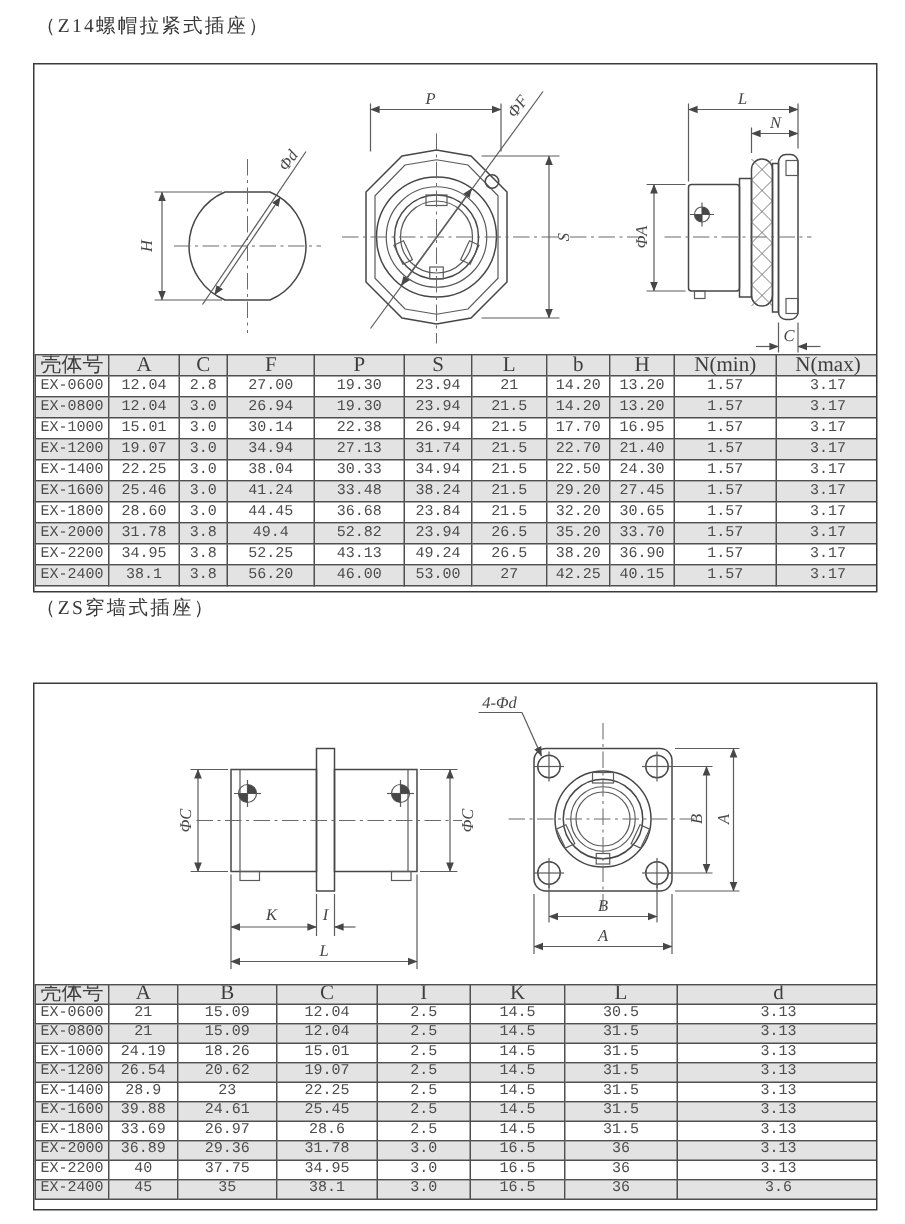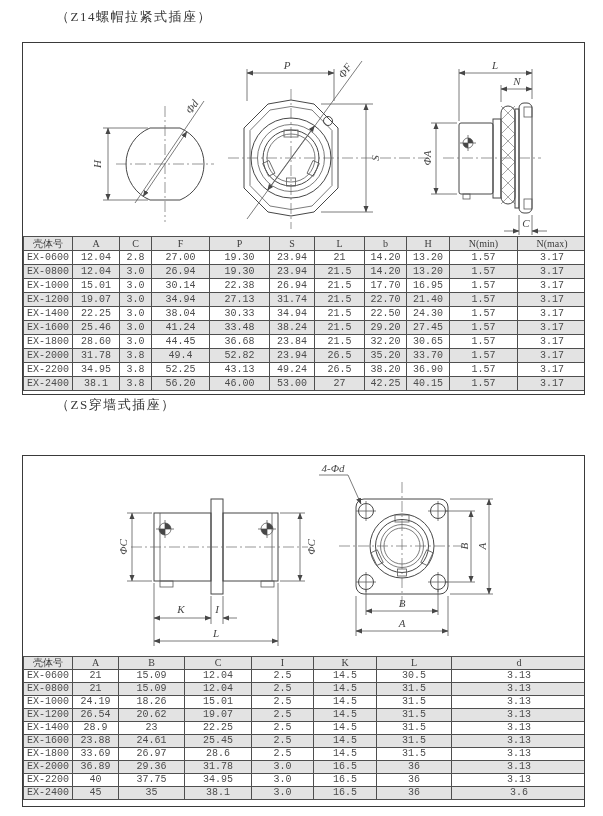--- a/index.html
+++ b/index.html
@@ -2,21 +2,21 @@
 <html><head>
 <meta charset="utf-8">
 <style>
   * { margin:0; padding:0; box-sizing:border-box; }
   html,body { background:#ffffff; }
   body {
     width:603px; height:816px; position:relative;
     font-family:"Liberation Serif", serif; color:#3d3d3d;
   }
   .section-title {
-    position:absolute; left:24px; font-size:13px; letter-spacing:1.5px; color:#383838;margin-left:32px;
+    position:absolute; left:24px; font-size:13px; letter-spacing:1.5px; color:#383838;
   }
   #title1 { top:8px; }
   #title2 { top:396px; }
   .panel {
     position:absolute; left:22px; width:563px; border:1.5px solid #3a3a3a; background:#fff;
     overflow:hidden;
   }
   #panel1 { top:42px; height:353px; }
   #panel2 { top:455px; height:352px; }
   svg.drawing { display:block; }
@@ -30,21 +30,21 @@
     width:100%; border-collapse:collapse; table-layout:fixed;
     font-family:"Liberation Mono", monospace; font-size:10px; color:#4c4c4c;
   }
   table.spec th, table.spec td {
     border:1px solid #4f4f4f; text-align:center; padding:0; white-space:nowrap;
     overflow:hidden; font-weight:normal;
   }
   #panel1 table.spec th, #panel1 table.spec td { height:13.4px; line-height:13px; }
   #panel2 table.spec th, #panel2 table.spec td { height:12.6px; line-height:12px; }
   table.spec thead th {
-    background:#e3e3e3; font-family:"Liberation Serif", serif; font-size:10px; color:#3d3d3d;
+    background:#e3e3e3; font-family:"Liberation Serif", serif; font-size:14px; color:#3d3d3d;
   }
   table.spec tbody tr:nth-child(even) { background:#e3e3e3; }
 </style>
 </head>
 <body>
 
 <div class="section-title" id="title1">（Z14螺帽拉紧式插座）</div>
 
 <div class="panel" id="panel1">
   <svg class="drawing" width="563" height="193" viewBox="0 0 563 193">
@@ -478,21 +478,21 @@
           <td>28.9</td>
           <td>23</td>
           <td>22.25</td>
           <td>2.5</td>
           <td>14.5</td>
           <td>31.5</td>
           <td>3.13</td>
         </tr>
         <tr>
           <td>EX-1600</td>
-          <td>23.88</td>
+          <td>39.88</td>
           <td>24.61</td>
           <td>25.45</td>
           <td>2.5</td>
           <td>14.5</td>
           <td>31.5</td>
           <td>3.13</td>
         </tr>
         <tr>
           <td>EX-1800</td>
           <td>33.69</td>

